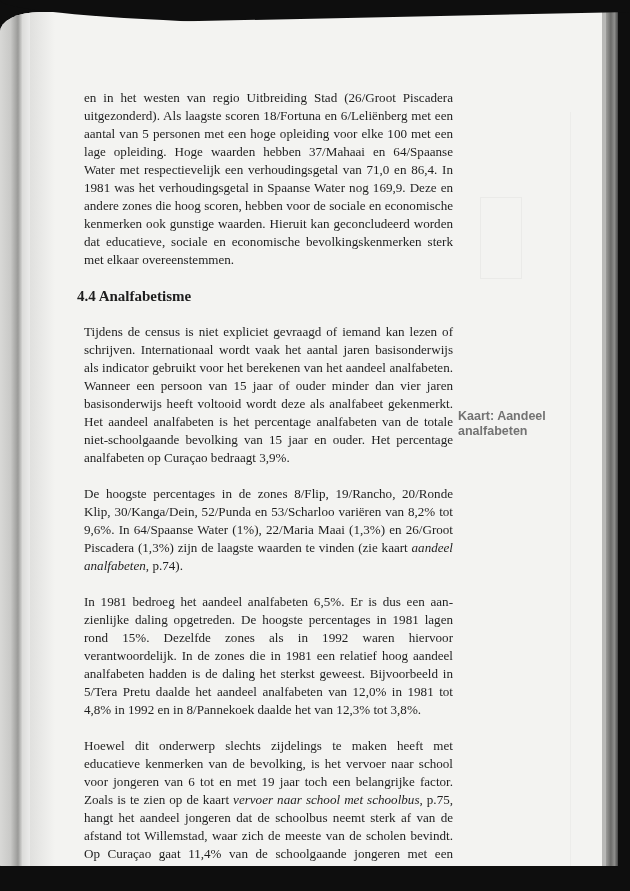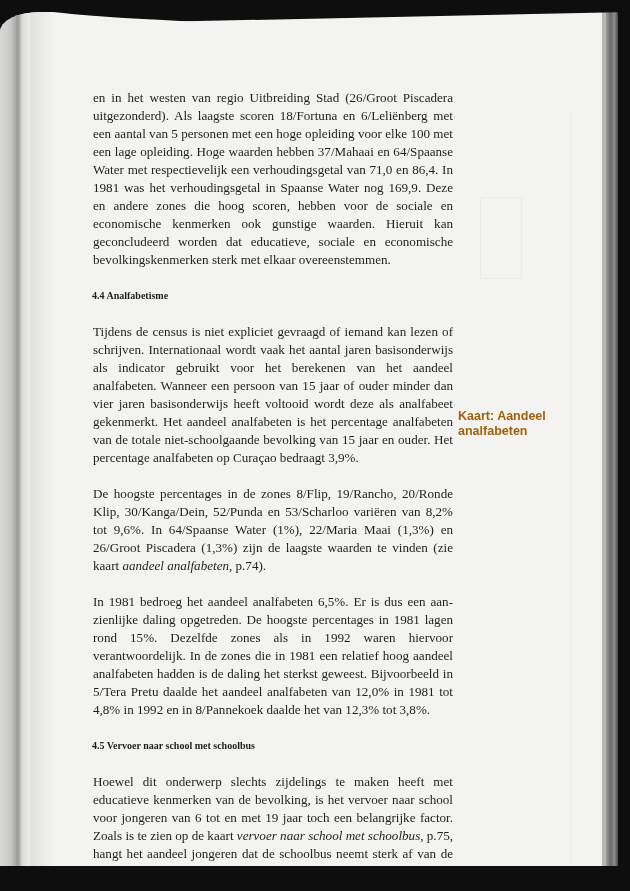--- a/index.html
+++ b/index.html
@@ -48,29 +48,29 @@
       background: #ececea;
     }
     .text-col {
       position: absolute;
       left: 77px; top: 77px; width: 376px;
       color: #1e1e1e;
       font-size: 13.1px;
       line-height: 18px;
       text-align: justify;
     }
-    .text-col p { margin: 0 0 18px 16px; }
+    .text-col p { margin: 0 0 18px 7px; }
     .text-col h2 {
-      font-size: 10px; font-weight: bold; margin: 0 0 18px 15px; line-height: 18px;
+      font-size: 15px; font-weight: bold; margin: 0 0 18px 0; line-height: 18px;
       text-align: left;
     }
     .margin-note {
       position: absolute; left: 458px; width: 130px;
       font-family: "Liberation Sans", "DejaVu Sans", sans-serif;
-      font-weight: bold; font-size: 12.5px; line-height: 15px; color: #a16207;
+      font-weight: bold; font-size: 12.5px; line-height: 15px; color: #737373;
     }
     .page-num {
       position: absolute; left: 0; width: 596px; top: 836px;
       text-align: center; font-size: 13px; color: #1e1e1e; margin-top: 36px;
     }
     .bottom-curl {
       position: absolute; left: 0; top: 866px; width: 630px; height: 25px; background: #0e0e0e;
     }
     i { font-style: italic; }
   </style>
@@ -86,21 +86,20 @@
   <div class="right-edge"></div>
 
   <div class="text-col">
     <p>en in het westen van regio Uitbreiding Stad (26/Groot Piscadera uitgezonderd). Als laagste scoren 18/Fortuna en 6/Leliënberg met een aantal van 5 personen met een hoge opleiding voor elke 100 met een lage opleiding. Hoge waarden hebben 37/Mahaai en 64/Spaanse Water met respectievelijk een verhoudingsgetal van 71,0 en 86,4. In 1981 was het verhoudingsgetal in Spaanse Water nog 169,9. Deze en andere zones die hoog scoren, hebben voor de sociale en economische kenmerken ook gunstige waarden. Hieruit kan geconcludeerd worden dat educatieve, sociale en economische bevolkingskenmerken sterk met elkaar overeenstemmen.</p>
 
     <h2>4.4 Analfabetisme</h2>
     <p>Tijdens de census is niet expliciet gevraagd of iemand kan lezen of schrijven. Internationaal wordt vaak het aantal jaren basisonderwijs als indicator gebruikt voor het berekenen van het aandeel analfabeten. Wanneer een persoon van 15 jaar of ouder minder dan vier jaren basisonderwijs heeft voltooid wordt deze als analfabeet gekenmerkt. Het aandeel analfabeten is het percentage analfabeten van de totale niet-schoolgaande bevolking van 15 jaar en ouder. Het percentage analfabeten op Curaçao bedraagt 3,9%.</p>
     <p><span>De hoogste percentages in de zones 8/Flip, 19/Rancho, 20/Ronde Klip, 30/Kanga/Dein, 52/Punda en 53/Scharloo variëren van 8,2% tot 9,6%. In 64/Spaanse Water (1%), 22/Maria Maai (1,3%) en 26/Groot Piscadera (1,3%) zijn de laagste waarden te vinden (zie kaart </span><i>aandeel analfabeten</i><span>, p.74).</span></p>
     <p>In 1981 bedroeg het aandeel analfabeten 6,5%. Er is dus een aan-zienlijke daling opgetreden. De hoogste percentages in 1981 lagen rond 15%. Dezelfde zones als in 1992 waren hiervoor verantwoordelijk. In de zones die in 1981 een relatief hoog aandeel analfabeten hadden is de daling het sterkst geweest. Bijvoorbeeld in 5/Tera Pretu daalde het aandeel analfabeten van 12,0% in 1981 tot 4,8% in 1992 en in 8/Pannekoek daalde het van 12,3% tot 3,8%.</p>
 
-    <h2>4.5 Vervoer naar school met schoolbus</h2>
     <p><span>Hoewel dit onderwerp slechts zijdelings te maken heeft met educatieve kenmerken van de bevolking, is het vervoer naar school voor jongeren van 6 tot en met 19 jaar toch een belangrijke factor. Zoals is te zien op de kaart </span><i>vervoer naar school met schoolbus</i><span>, p.75, hangt het aandeel jongeren dat de schoolbus neemt sterk af van de afstand tot Willemstad, waar zich de meeste van de scholen bevindt. Op Curaçao gaat 11,4% van de schoolgaande jongeren met een schoolbus naar school.</span></p>
 
   </div>
 
   <div class="margin-note" style="top: 397px;">Kaart: Aandeel analfabeten</div>
 
   <div class="page-num">69</div>
 </div>
 <div class="top-curl"></div>
 <div class="bottom-curl"></div>

